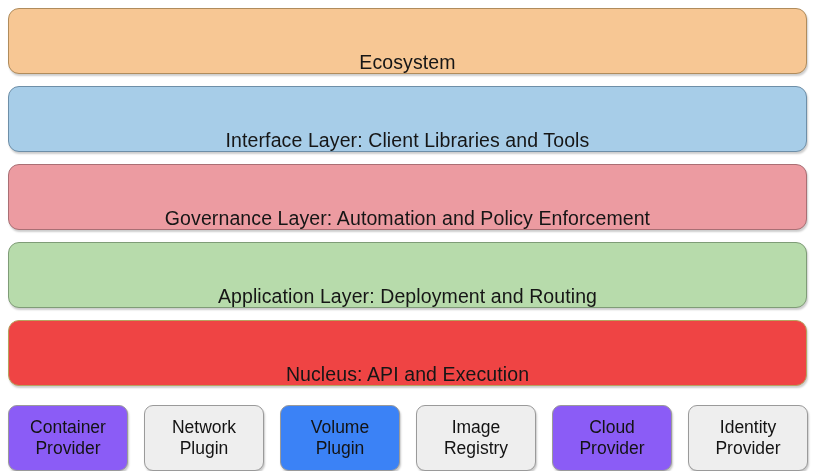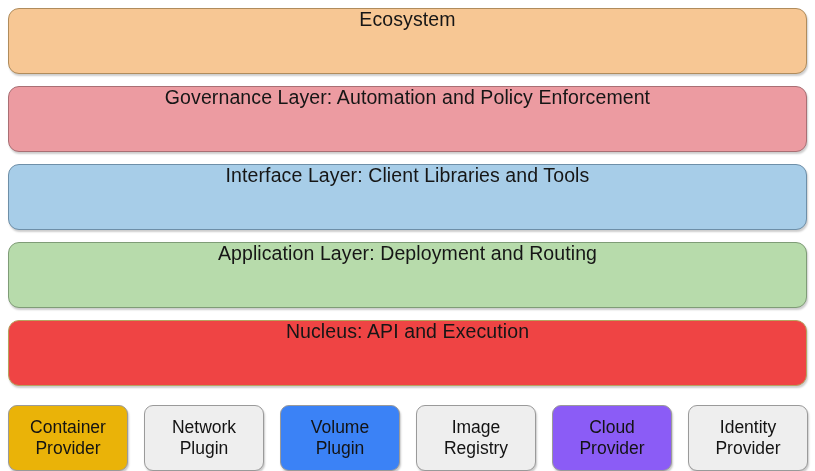--- a/index.html
+++ b/index.html
@@ -31,21 +31,21 @@
 
   .layer-band {
     position: relative;
     box-sizing: border-box;
     width: 799px;
     height: 66px;
     margin-bottom: 12px;
     border-radius: 11px;
     border: 1.4px solid #8a8a7a;
     display: flex;
-    align-items: flex-start;
+    align-items: flex-end;
     justify-content: center;
     box-shadow: 1px 2px 2px rgba(0,0,0,0.20);
   }
 
   .layer-label {
     font-size: 19.5px;
     line-height: 1.1;
     color: #161616;
     letter-spacing: 0.1px;
     text-align: center;
@@ -88,41 +88,41 @@
 <body>
 
 <div id="diagram" style="background: rgb(255, 255, 255);">
 
   <div class="layer-stack">
 
     <div class="layer-band" style="background: rgb(247, 199, 148); border-color: rgb(176, 140, 92);">
       <span class="layer-label">Ecosystem</span>
     </div>
 
+    <div class="layer-band" style="background: rgb(167, 205, 232); border-color: rgb(110, 143, 168);">
+      <span class="layer-label">Interface Layer: Client Libraries and Tools</span>
+    </div>
+
     <div class="layer-band" style="background: rgb(236, 155, 161); border-color: rgb(169, 111, 116);">
       <span class="layer-label">Governance Layer: Automation and Policy Enforcement</span>
-    </div>
-
-    <div class="layer-band" style="background: rgb(167, 205, 232); border-color: rgb(110, 143, 168);">
-      <span class="layer-label">Interface Layer: Client Libraries and Tools</span>
     </div>
 
     <div class="layer-band" style="background: rgb(183, 219, 171); border-color: rgb(127, 156, 119);">
       <span class="layer-label">Application Layer: Deployment and Routing</span>
     </div>
 
     <div class="layer-band" style="background: #ef4444; border-color: rgb(183, 162, 95);">
       <span class="layer-label">Nucleus: API and Execution</span>
     </div>
 
   </div>
 
   <div class="plugin-row">
 
-    <div class="plugin-box" style="background: #eab308; border-color: rgb(154, 154, 154);">
+    <div class="plugin-box" style="background: #8b5cf6; border-color: rgb(154, 154, 154);">
       <span class="plugin-line">Container</span>
       <span class="plugin-line">Provider</span>
     </div>
 
     <div class="plugin-box" style="background: rgb(238, 238, 238); border-color: rgb(154, 154, 154);">
       <span class="plugin-line">Network</span>
       <span class="plugin-line">Plugin</span>
     </div>
 
     <div class="plugin-box" style="background: #3b82f6; border-color: rgb(154, 154, 154);">

